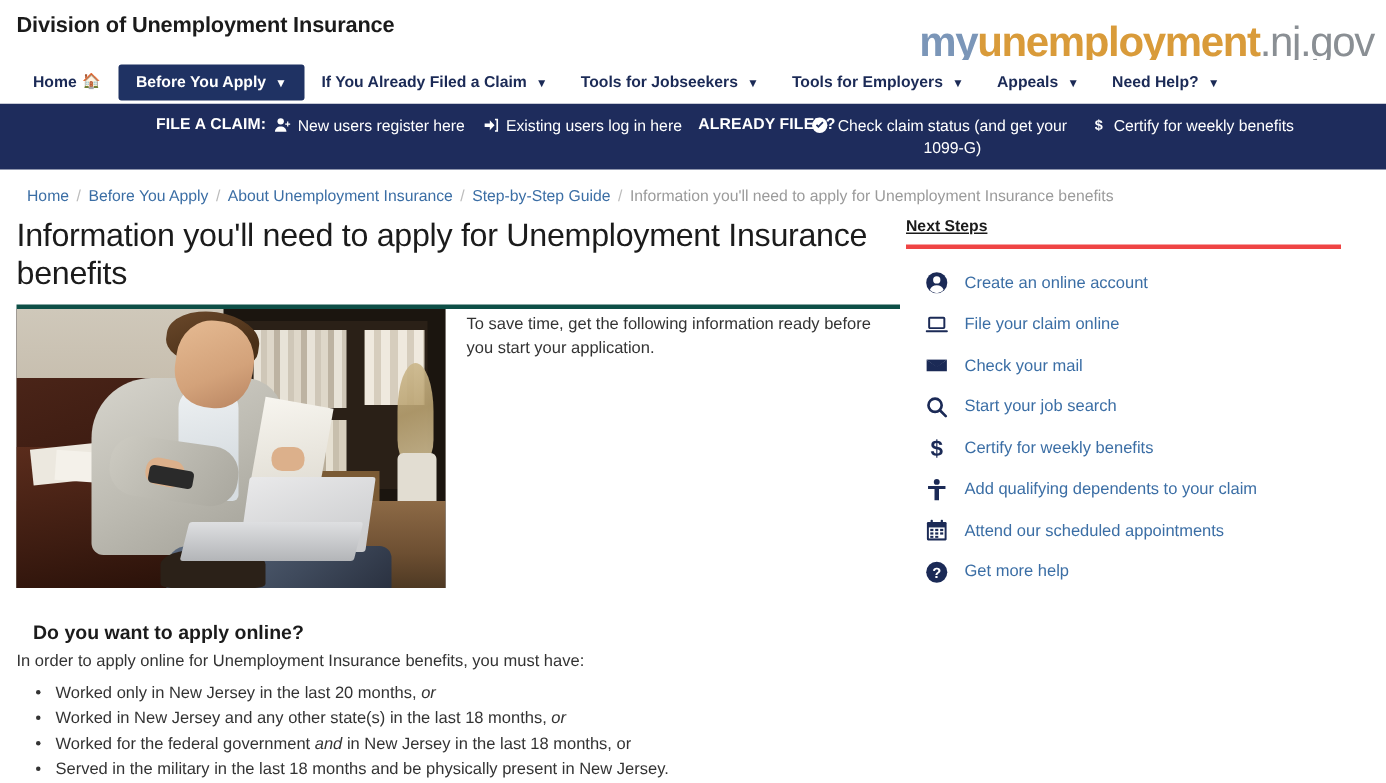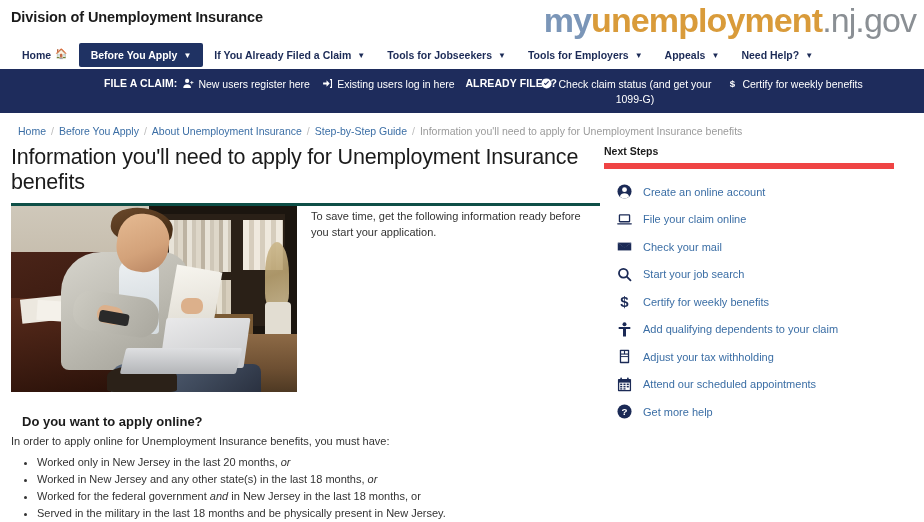--- a/index.html
+++ b/index.html
@@ -20,22 +20,22 @@
   .site-title {
     position: absolute;
     left: 11px; top: 9px;
     font-size: 14.5px;
     font-weight: bold;
     color: #1b1b1b;
     letter-spacing: -0.1px;
   }
   .brand-logo {
     position: absolute;
-    right: 8px; top: 1px;
-    font-size: 34px;
+    right: 8px; top: 12px;
+    font-size: 28px;
     letter-spacing: -0.9px;
     white-space: nowrap;
   }
   .brand-my { color: #7b96b8; font-weight: bold; }
   .brand-unemployment { color: #d99b3a; font-weight: bold; }
   .brand-njgov { color: #8a8f94; font-weight: normal; }
 
   
   .main-nav {
     position: relative;
@@ -194,22 +194,23 @@
     margin-bottom: 1px;
   }
   em { font-style: italic; }
 
   
   .side-title {
     font-size: 10.5px;
     font-weight: bold;
     color: #1b1b1b;
     padding-bottom: 6px;
-    border-bottom: 6px solid #ef4444;
+    border-bottom: 3px solid #ef4444;
     width: 290px;
+    text-decoration: underline;
   }
   .step-list { margin-top: 9px; }
   .step-item {
     display: flex;
     align-items: center;
     height: 27.5px;
     gap: 11px;
     cursor: pointer;
     padding-left: 12px;
   }
@@ -488,32 +489,20 @@
       <div class="step-item">
         <span class="step-icon">
           <svg width="15" height="15" viewBox="0 0 16 16" fill="#1b2a56">
               <circle cx="8" cy="2.4" r="2.1"></circle>
               <path d="M1.8 5.4h12.4v2H9.6v8h-3.2v-8H1.8z"></path>
             </svg>
         </span>
         <span class="step-label">Add qualifying dependents to your claim</span>
       </div>
 
-      <div class="step-item">
-        <span class="step-icon">
-          <svg width="15" height="15" viewBox="0 0 16 16" fill="#1b2a56">
-              <rect x="3" y="0.8" width="10" height="14.4" rx="0.8"></rect>
-              <rect x="4.4" y="2.2" width="3" height="2.6" fill="#ffffff"></rect>
-              <rect x="8.6" y="2.2" width="3" height="2.6" fill="#ffffff"></rect>
-              <rect x="4.4" y="6" width="7.2" height="1.6" fill="#ffffff"></rect>
-              <rect x="4.4" y="8.6" width="7.2" height="5" fill="#ffffff"></rect>
-            </svg>
-        </span>
-        <span class="step-label">Adjust your tax withholding</span>
-      </div>
 
       <div class="step-item">
         <span class="step-icon">
           <svg width="15" height="15" viewBox="0 0 16 16" fill="#1b2a56">
               <rect x="1" y="2.2" width="14" height="13" rx="0.8"></rect>
               <rect x="2.4" y="6" width="11.2" height="7.8" fill="#ffffff"></rect>
               <g fill="#1b2a56">
                 <rect x="3.4" y="7" width="2.2" height="1.6"></rect>
                 <rect x="6.9" y="7" width="2.2" height="1.6"></rect>
                 <rect x="10.4" y="7" width="2.2" height="1.6"></rect>

